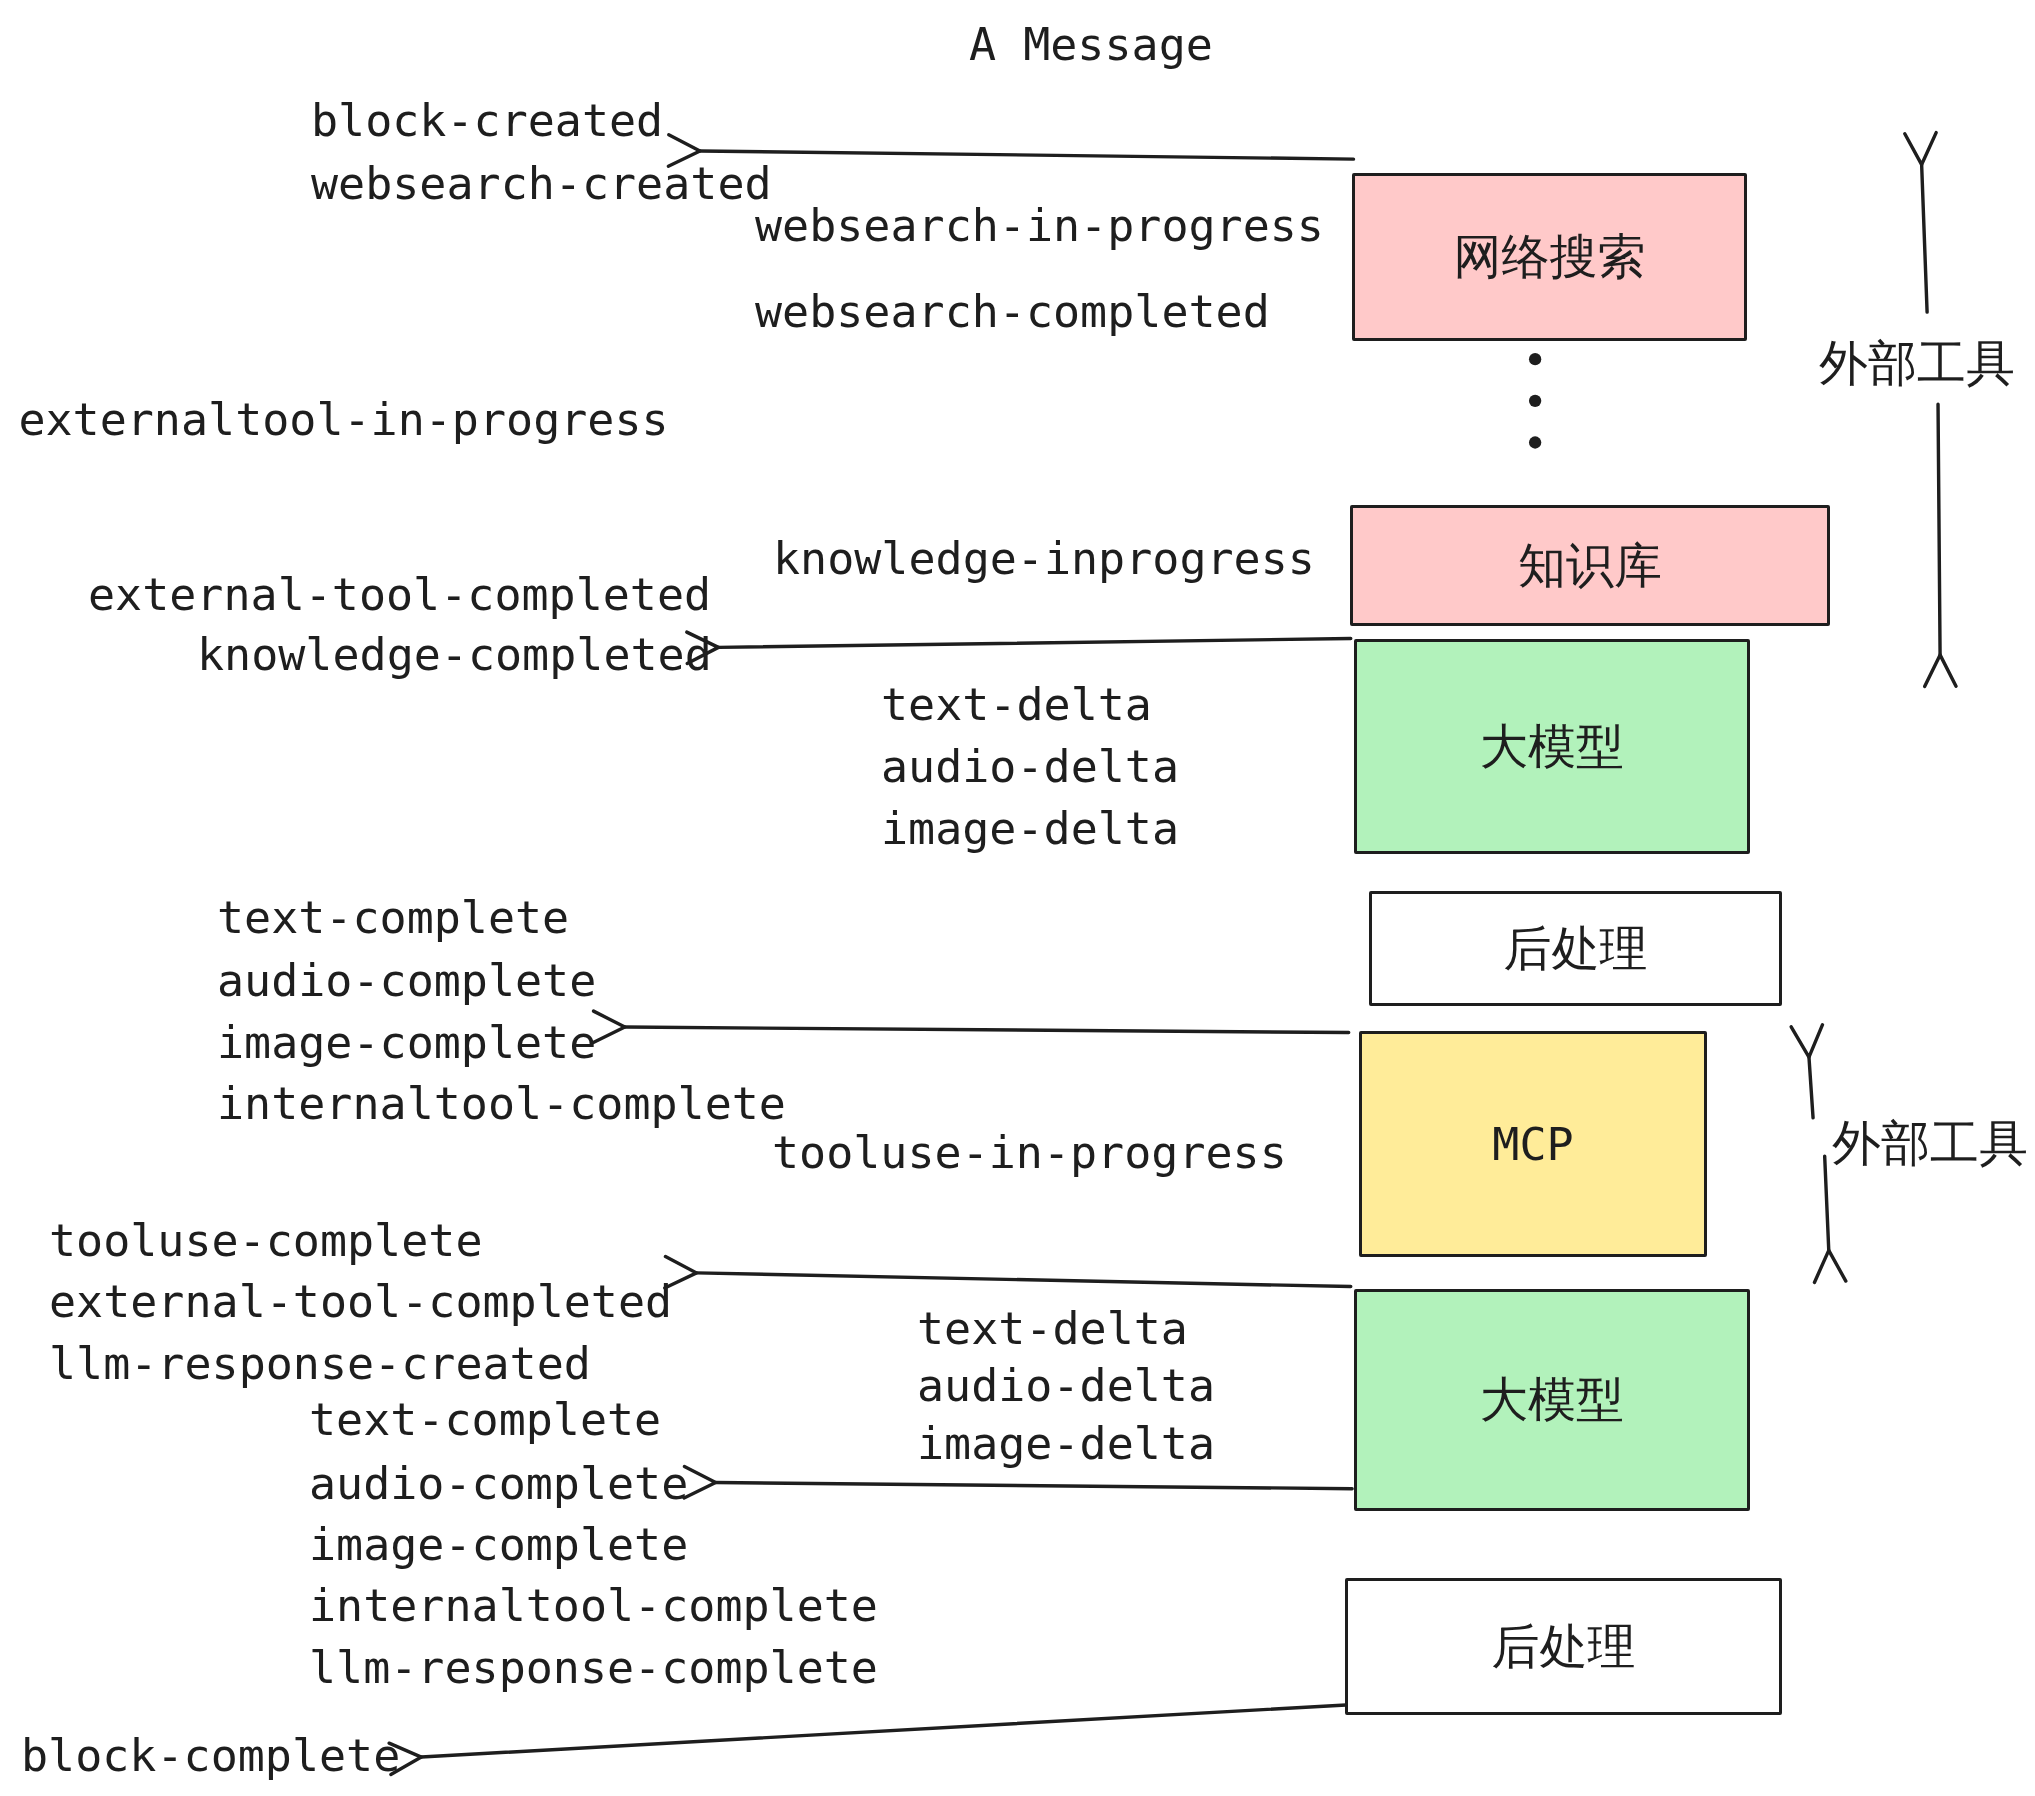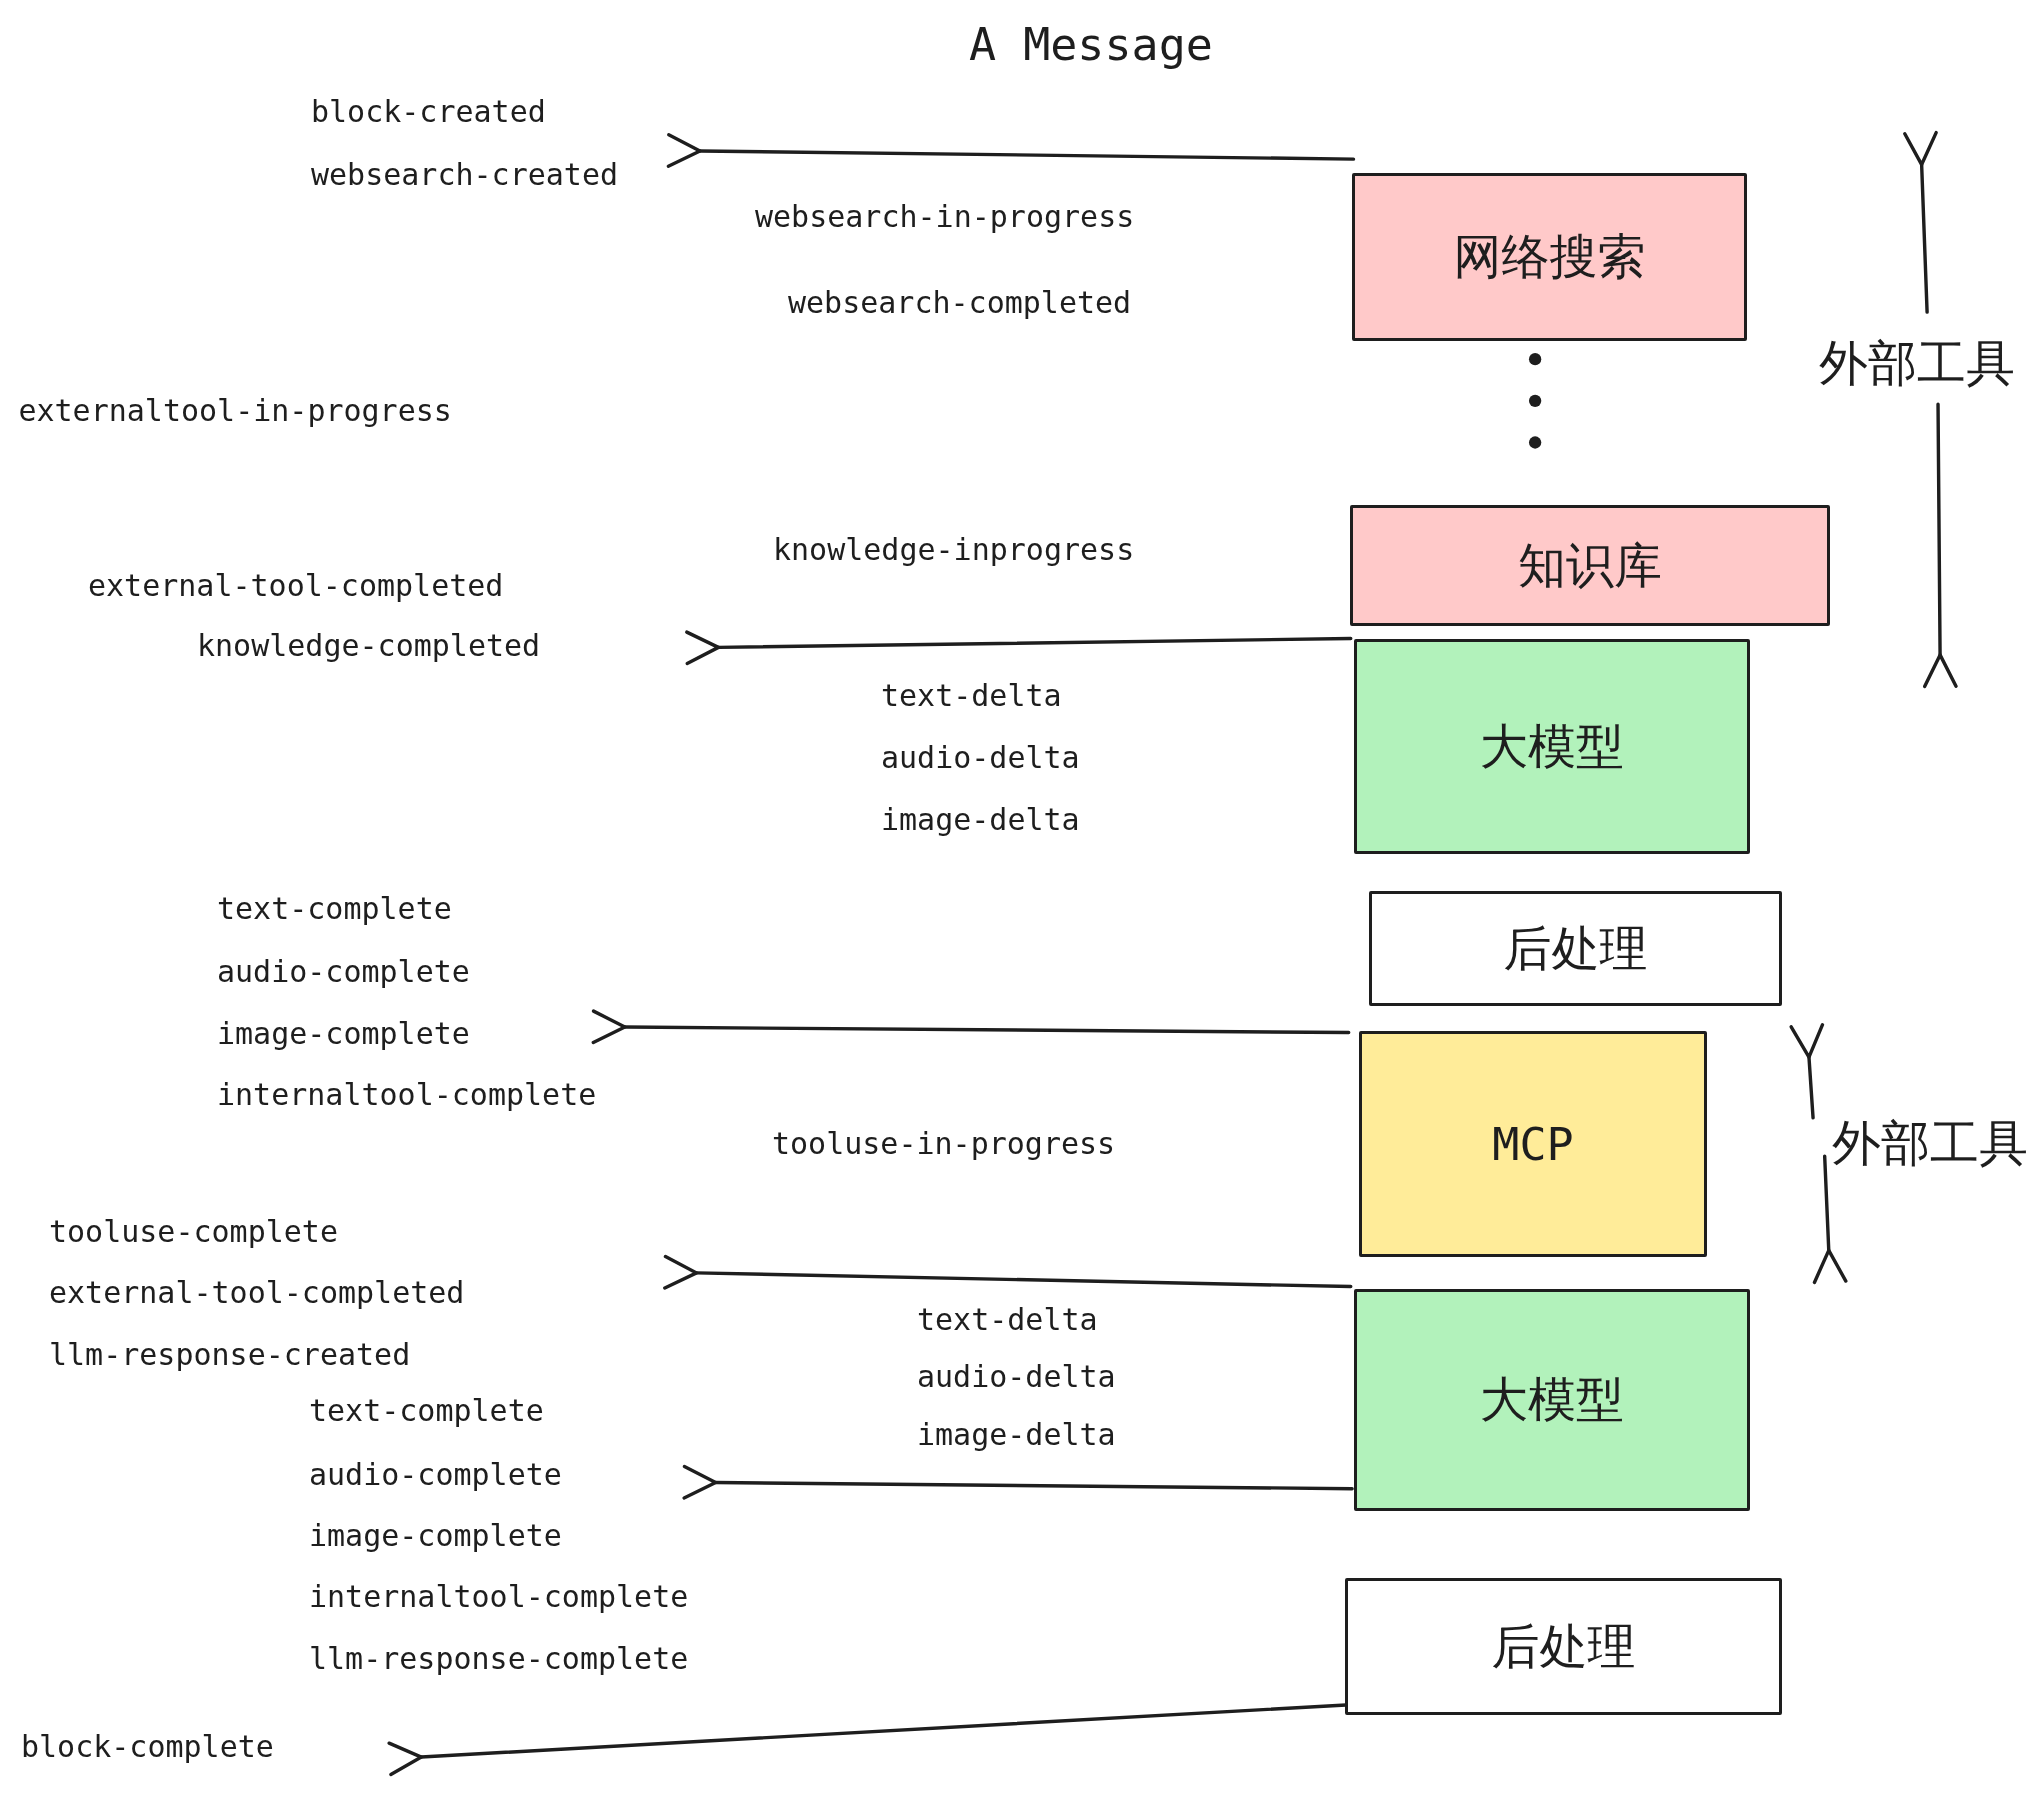--- a/index.html
+++ b/index.html
@@ -1,19 +1,19 @@
 <!DOCTYPE html>
 <html style="font-size:11px"><head>
 <meta charset="utf-8">
 <style>
   html,body{margin:0;padding:0;background:#ffffff;}
   #canvas{position:relative;width:2035px;height:1796px;background:#ffffff;overflow:hidden;
           font-family:"DejaVu Sans Mono",monospace;color:#1e1e1e;padding-left:21px;}
   .title{position:absolute;font-size:45px;white-space:nowrap;}
-  .event-label{position:absolute;font-size:30px;line-height:1.18;white-space:nowrap;}
+  .event-label{position:absolute;font-size:45px;line-height:1.18;white-space:nowrap;}
   .box{position:absolute;box-sizing:border-box;border:3.4px solid #1e1e1e;border-radius:2px;
        display:flex;align-items:center;justify-content:center;}
   .box-label-zh{font-family:"Liberation Sans",sans-serif;font-size:48px;white-space:nowrap;}
   .box-label-mono{font-family:"DejaVu Sans Mono",monospace;font-size:45px;white-space:nowrap;}
   .side-label{position:absolute;font-family:Liberation Mono, monospace;font-size:49px;
               white-space:nowrap;background:#ffffff;padding:0 4.1px;}
   #lines{position:absolute;left:0;top:0;}
 </style>
 </head>
 <body>
@@ -41,21 +41,21 @@
         <circle cx="2248" cy="648" r="9" fill="#1e1e1e"></circle>
       </g>
   </svg>
 
   <div class="title" id="title-el" style="left:969px;top:18px;">A Message</div>
 
   <div id="labels-layer">
       <div class="event-label" style="left: 311px; top: 94px;">block-created</div>
       <div class="event-label" style="left: 311px; top: 157px;">websearch-created</div>
       <div class="event-label" style="left: 755px; top: 199px;">websearch-in-progress</div>
-      <div class="event-label" style="left: 788px; top: 285px;">websearch-completed</div>
+      <div class="event-label" style="left: 755px; top: 285px;">websearch-completed</div>
       <div class="event-label" style="left: 18.4px; top: 393px;">externaltool-in-progress</div>
       <div class="event-label" style="left: 773px; top: 532px;">knowledge-inprogress</div>
       <div class="event-label" style="left: 88px; top: 568px;">external-tool-completed</div>
       <div class="event-label" style="left: 197px; top: 628px; text-align: center;">knowledge-completed</div>
       <div class="event-label" style="left: 881px; top: 678px;">text-delta</div>
       <div class="event-label" style="left: 881px; top: 740px;">audio-delta</div>
       <div class="event-label" style="left: 881px; top: 802px;">image-delta</div>
       <div class="event-label" style="left: 217px; top: 891px;">text-complete</div>
       <div class="event-label" style="left: 217px; top: 954px;">audio-complete</div>
       <div class="event-label" style="left: 217px; top: 1016px;">image-complete</div>

